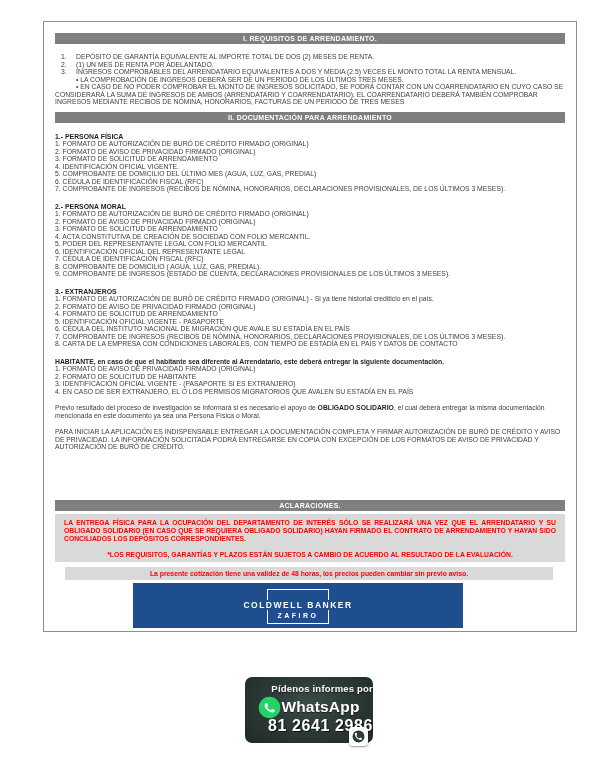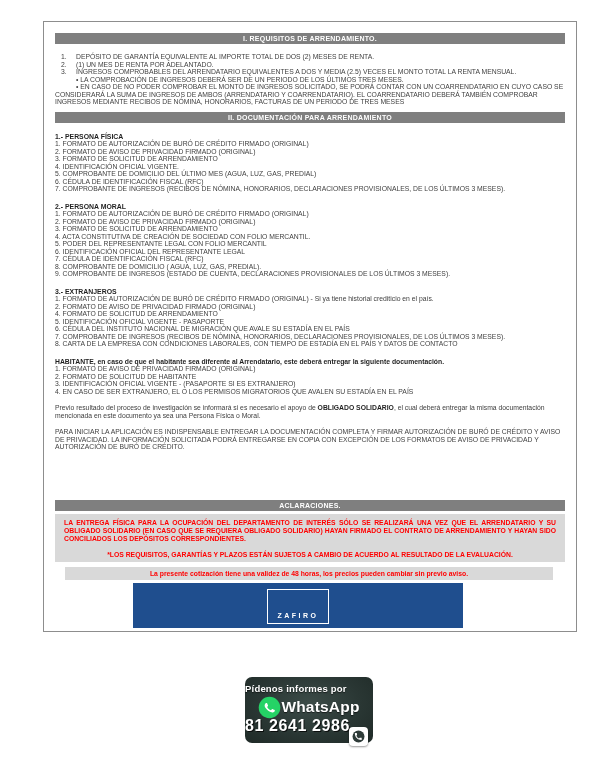--- a/index.html
+++ b/index.html
@@ -36,21 +36,21 @@
   .logo-rect{position:absolute;left:50%;top:6px;transform:translateX(-50%);width:60px;height:33px;
              border:1px solid #fff;}
   .logo-line1{position:absolute;left:0;right:0;top:11px;text-align:center;}
   .logo-line1 span{display:inline-block;background:#1f4e8e;color:#fff;font-size:8.5px;font-weight:bold;
                    letter-spacing:1.5px;padding:0 3px;}
   .logo-line2{position:absolute;left:0;right:0;top:21px;text-align:center;}
   .logo-line2 span{display:inline-block;background:#1f4e8e;color:#fff;font-size:7px;font-weight:bold;
                    letter-spacing:2.5px;padding:0 2px;}
   .wa-banner{position:absolute;left:245px;top:677px;width:128px;height:66px;border-radius:7px;
              background:radial-gradient(ellipse at 50% 40%, #3c4c48 0%, #2a3734 55%, #1f2a27 100%);
-             text-align:left;color:#fff;cursor:pointer;}
+             text-align:right;color:#fff;cursor:pointer;}
   .wa-caption{margin-top:6px;font-size:9.5px;font-weight:bold;letter-spacing:.2px;
               text-shadow:0 1px 1px rgba(0,0,0,.6);}
   .wa-row{display:flex;align-items:center;justify-content:center;gap:0;margin-top:1px;height:24px;}
   .wa-brand{font-size:15.5px;font-weight:bold;letter-spacing:.2px;text-shadow:0 1px 1px rgba(0,0,0,.6);}
   .wa-phone{font-size:16px;font-weight:bold;letter-spacing:.6px;margin-top:-2px;
             text-shadow:1px 1px 0 rgba(0,0,0,.75);}
   .wa-icon{width:23px;height:23px;flex:none;}
   .app-icon{position:absolute;right:5px;bottom:-3px;width:19px;height:19px;background:#fff;
             border-radius:4px;display:flex;align-items:center;justify-content:center;
             box-shadow:0 1px 2px rgba(0,0,0,.4);}
@@ -147,20 +147,23 @@
       <div class="redtext w1">LA ENTREGA FÍSICA PARA LA OCUPACIÓN DEL DEPARTAMENTO DE INTERÉS SÓLO SE REALIZARÁ UNA VEZ QUE EL ARRENDATARIO Y SU OBLIGADO SOLIDARIO (EN CASO QUE SE REQUIERA OBLIGADO SOLIDARIO) HAYAN FIRMADO EL CONTRATO DE ARRENDAMIENTO Y HAYAN SIDO CONCILIADOS LOS DEPÓSITOS CORRESPONDIENTES.</div>
       <div class="redtext w2">*LOS REQUISITOS, GARANTÍAS Y PLAZOS ESTÁN SUJETOS A CAMBIO DE ACUERDO AL RESULTADO DE LA EVALUACIÓN.</div>
     </div>
 
     <div class="validity-strip">
       <div class="redtext">La presente cotización tiene una validez de 48 horas, los precios pueden cambiar sin previo aviso.</div>
     </div>
 
     <div class="logo-banner">
       <div class="logo-rect"></div>
+      <div class="logo-line1">
+        <span>COLDWELL BANKER</span>
+      </div>
       <div class="logo-line2">
         <span>ZAFIRO</span>
       </div>
     </div>
   </div>
 
   <div class="wa-banner">
     <div class="wa-caption">Pídenos informes por</div>
     <div class="wa-row">
       <svg class="wa-icon" viewBox="0 0 32 32">

